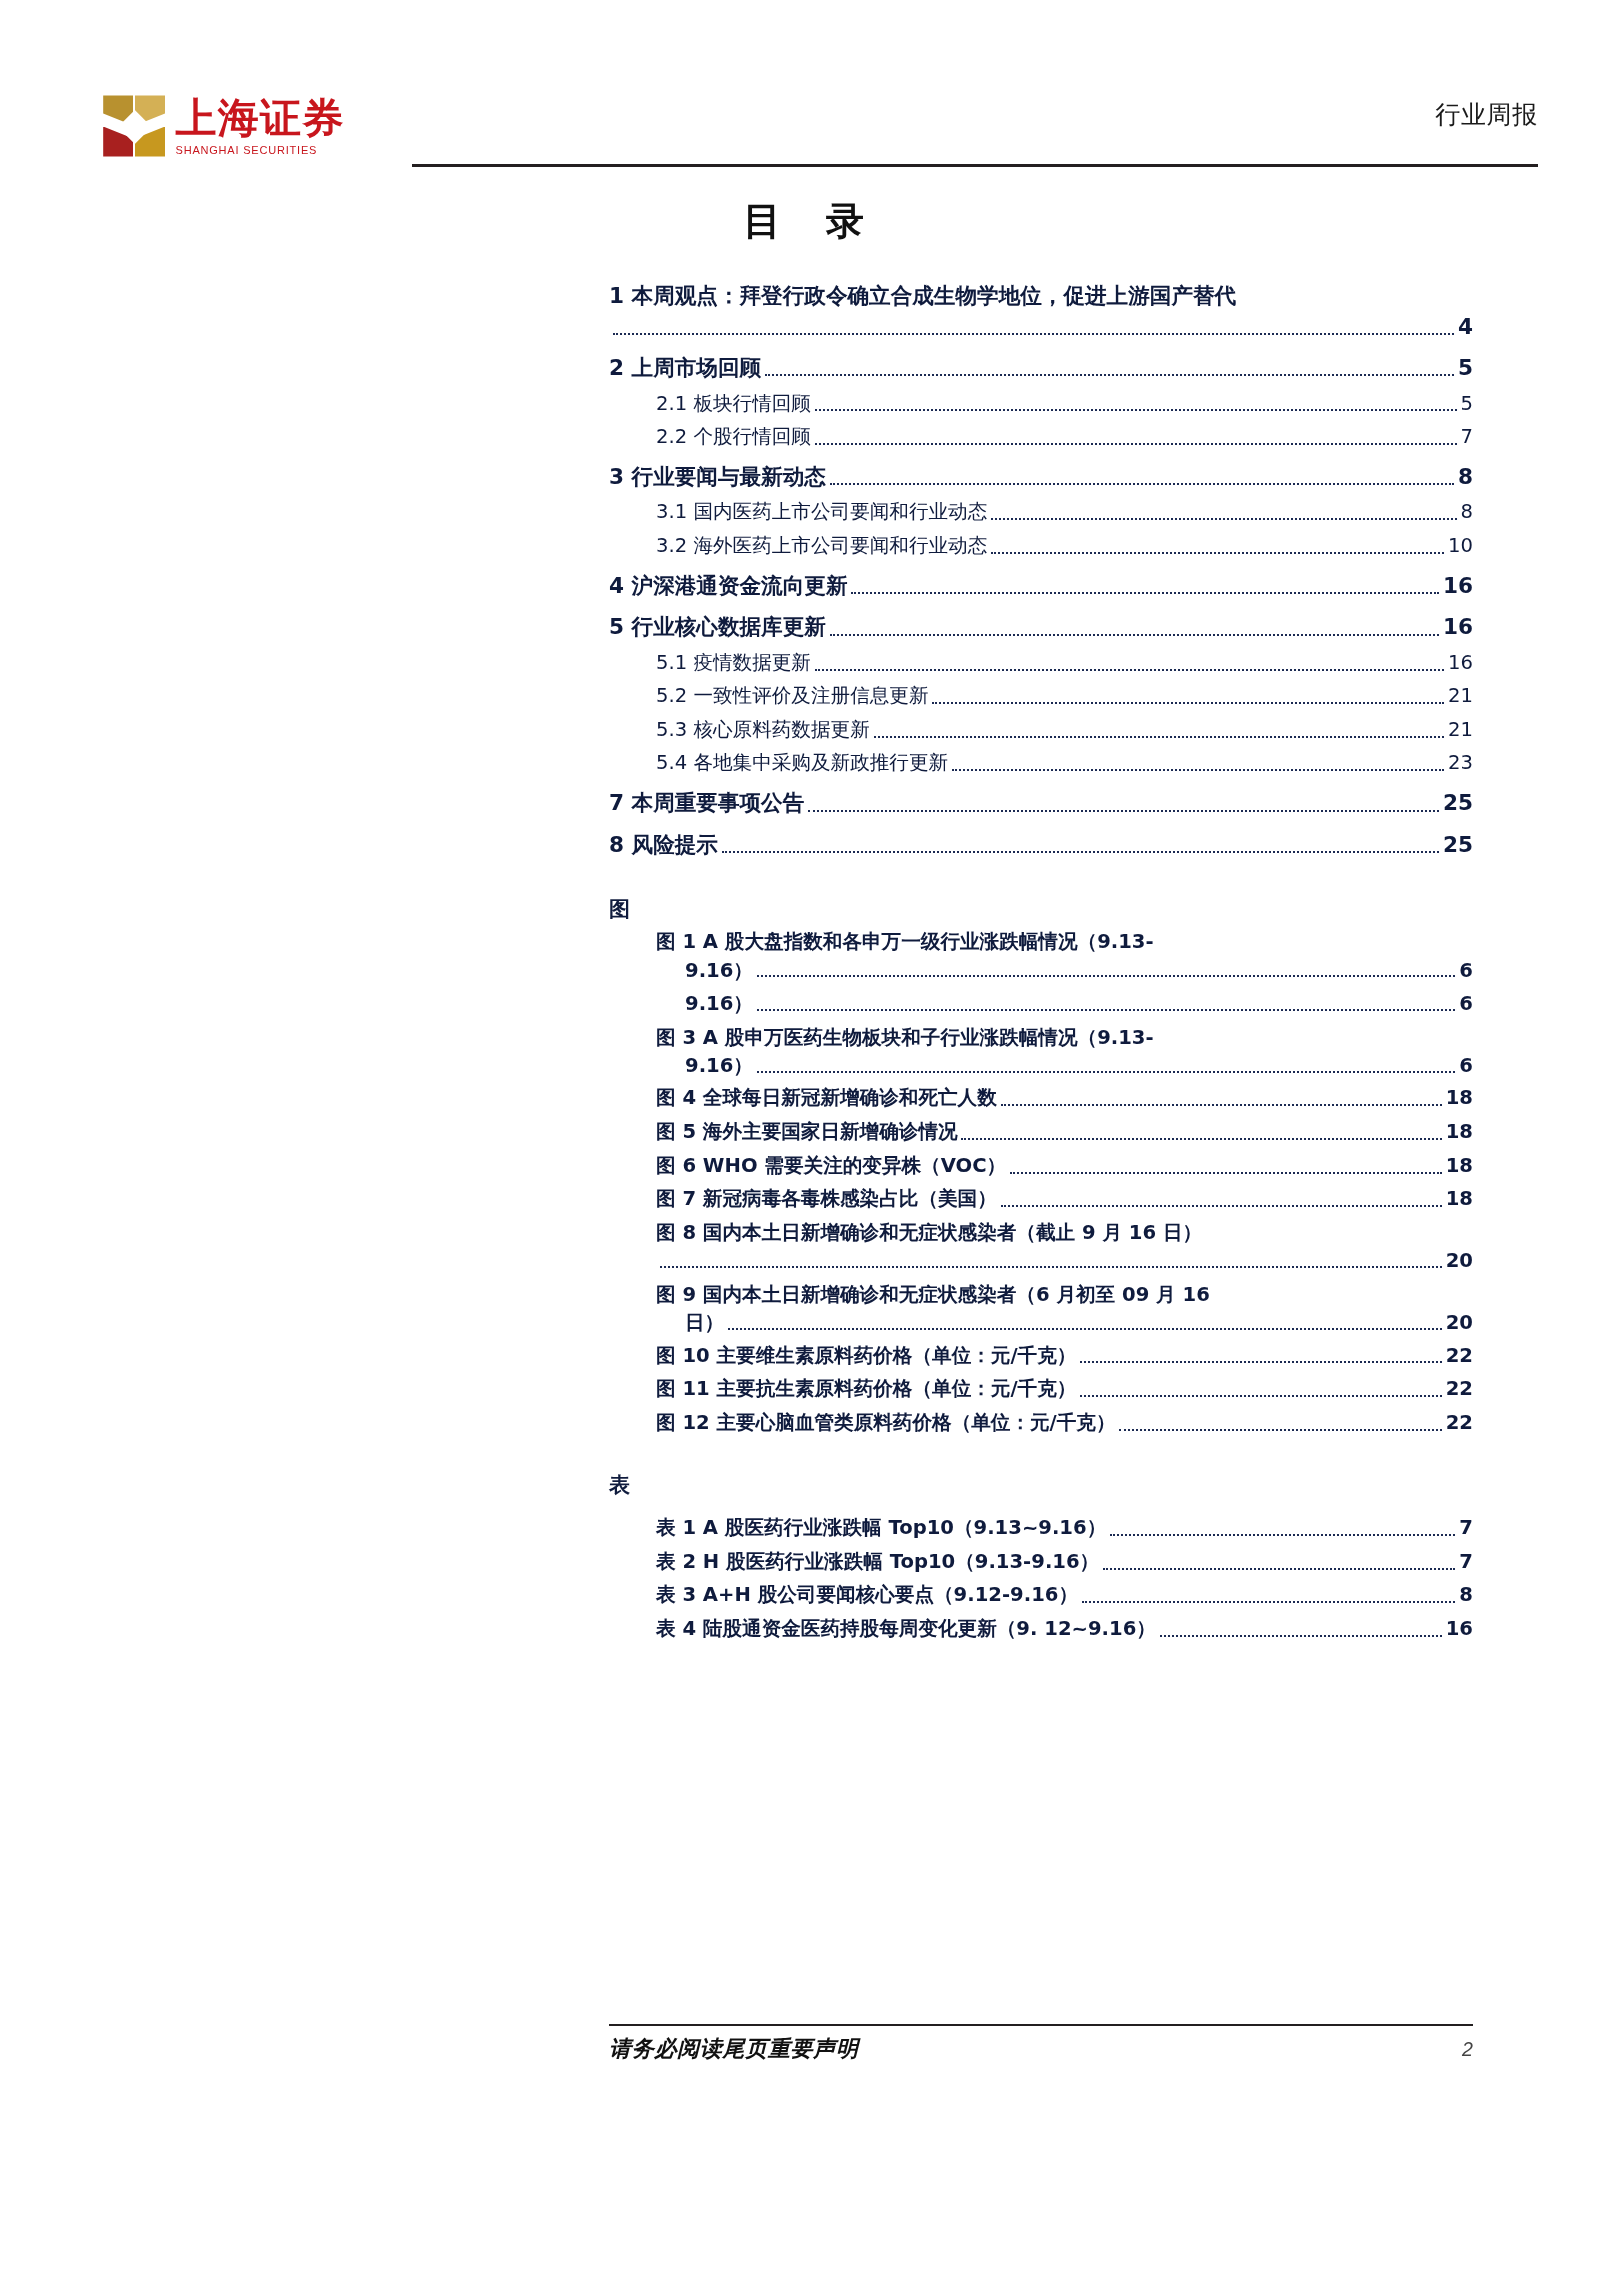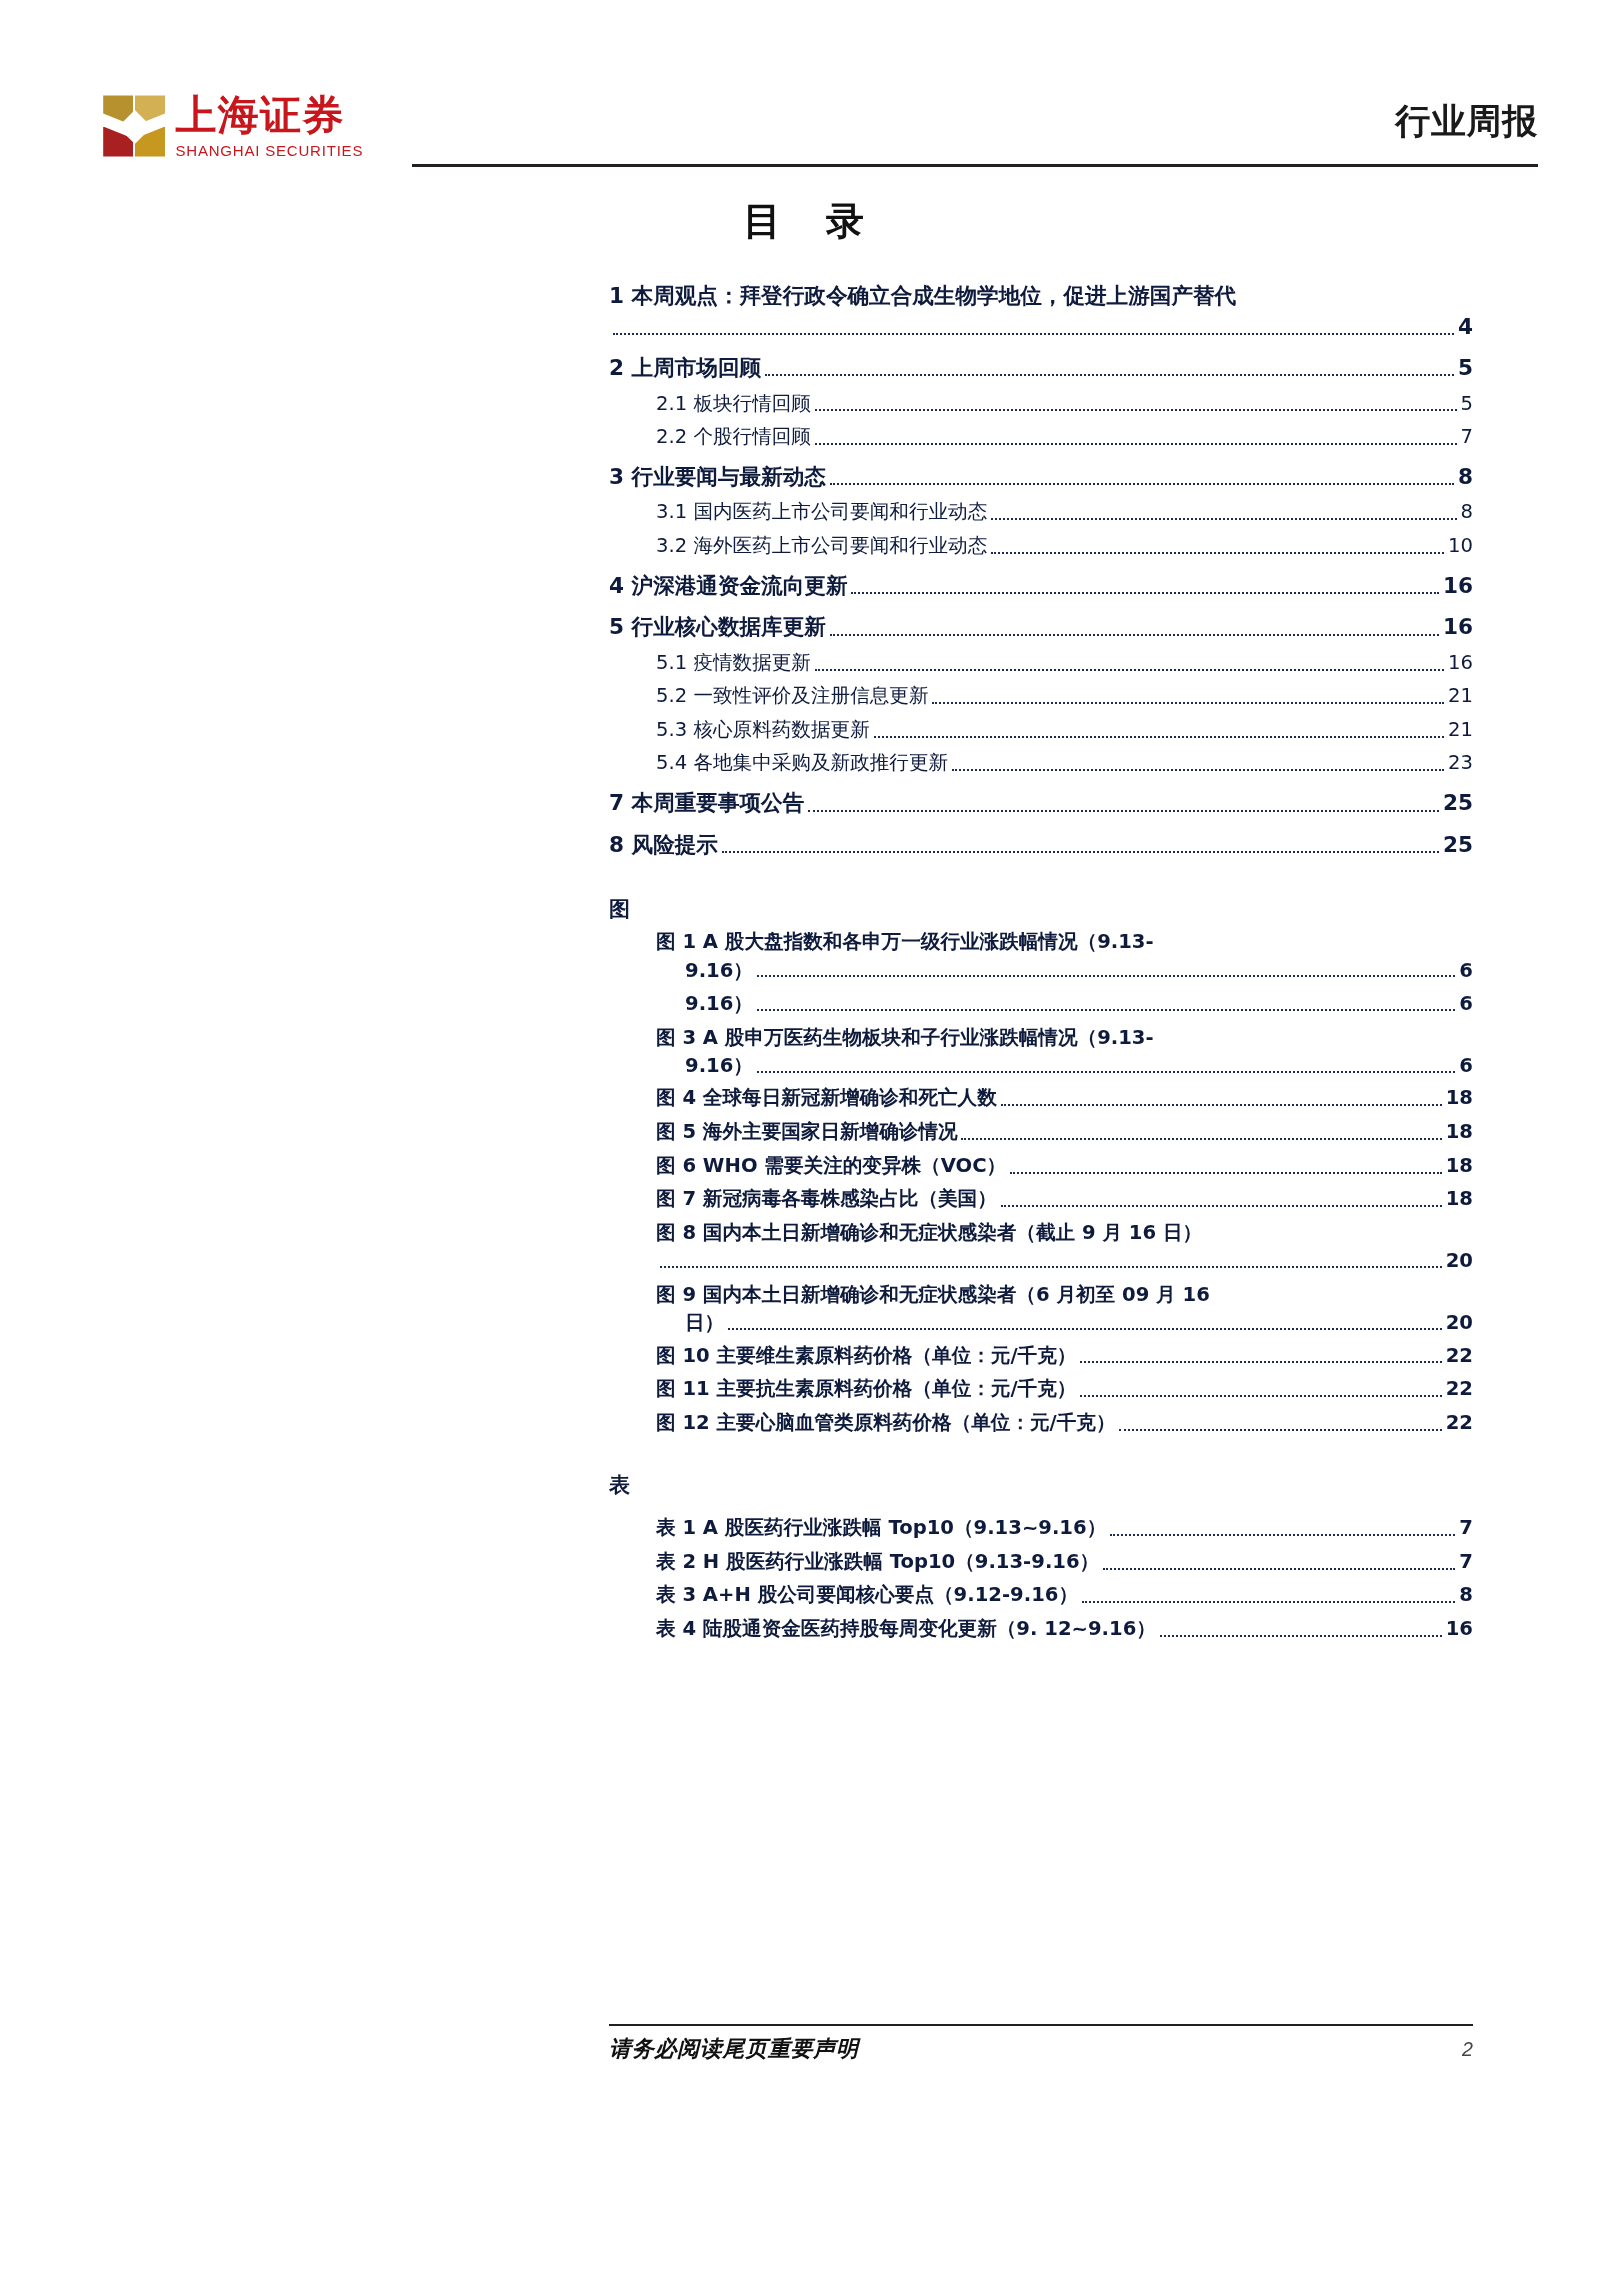--- a/index.html
+++ b/index.html
@@ -67,34 +67,34 @@
   .logo-cn {
     font-family: "DejaVu Sans", "Liberation Sans", sans-serif;
     font-size: 41px;
     font-weight: bold;
     color: #c8161d;
     letter-spacing: 1.3px;
     line-height: 1.0;
   }
   .logo-en {
     font-family: "Liberation Sans", sans-serif;
-    font-size: 15px;
+    font-size: 11px;
     color: #c8161d;
     letter-spacing: 0.8px;
     margin-top: 5.2px;
   }
   .header-right {
     position: absolute;
     right: 0;
     top: 13px;
     text-align: right;
   }
   .header-tag {
-    font-size: 35px;
-    font-weight: bold;
+    font-size: 25px;
+    font-weight: normal;
     color: #1a1a1a;
     font-family: "DejaVu Sans", sans-serif;
     letter-spacing: 0.7px;
   }
   .header-rule {
     position: absolute;
     left: 327px;
     right: 0;
     top: 79px;
     border-top: 3.9px solid #231f20;

